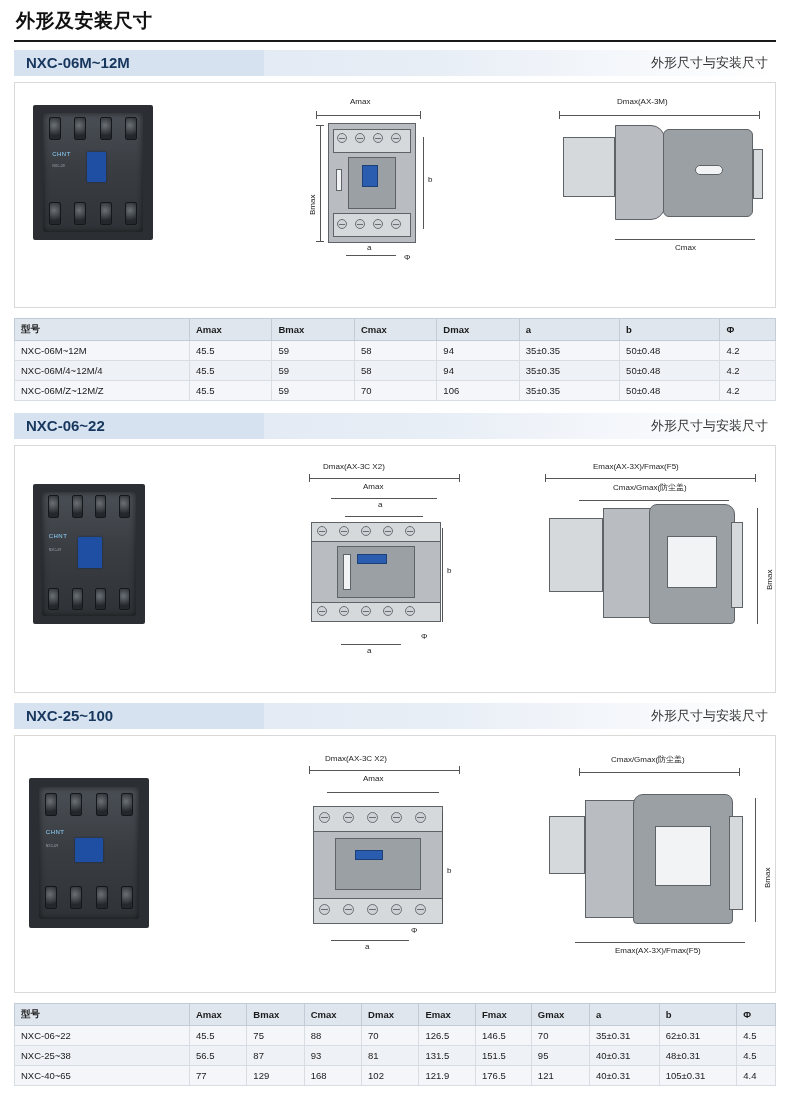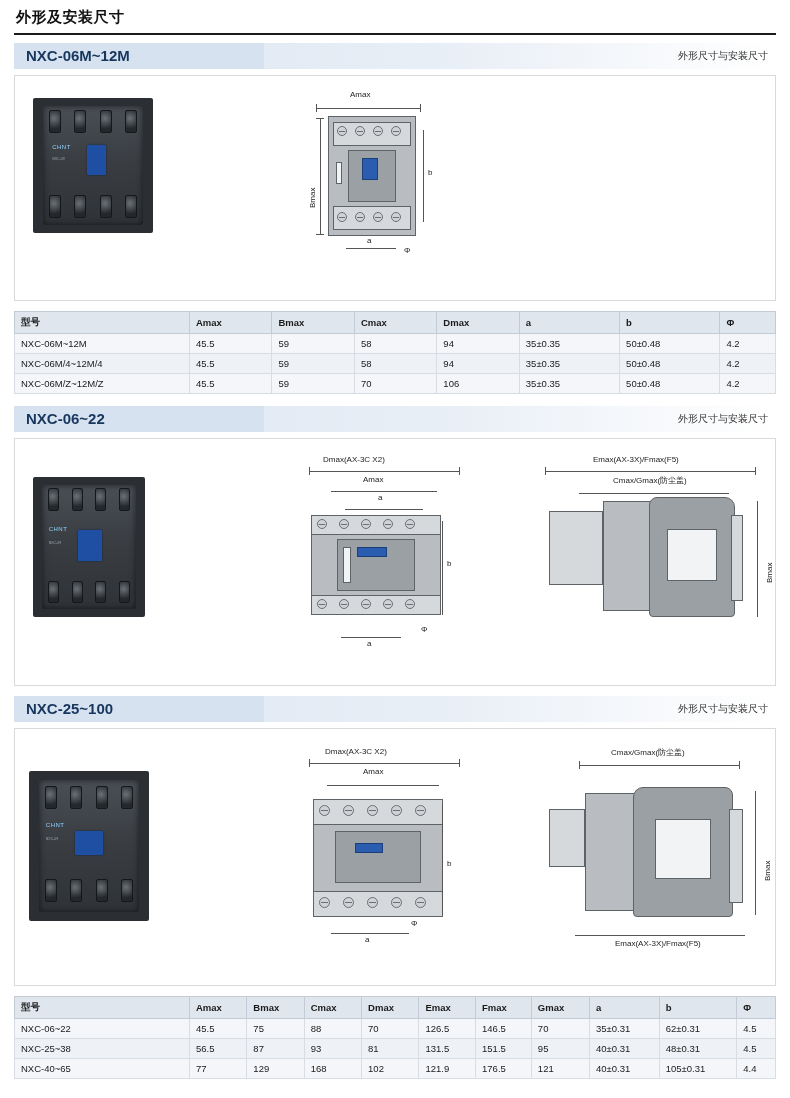--- a/index.html
+++ b/index.html
@@ -10,21 +10,21 @@
     background: #ffffff;
     font-family: "Liberation Sans", sans-serif;
     color: #1a1a1a;
     position: relative;
     overflow: hidden;
   }
   .page { width: 790px; height: 1098px; position: relative; padding: 0 14px; }
 
   
   .page-title {
-    font-size: 15px;
+    font-size: 19px;
     font-weight: bold;
     color: #111;
     padding: 8px 0 6px 2px;
     letter-spacing: 0.5px;
   }
   .title-rule {
     height: 2px;
     background: #1a1a1a;
     margin-bottom: 8px;
   }
@@ -50,21 +50,21 @@
     font-weight: bold;
     color: #17365d;
     line-height: 26px;
     padding-left: 12px;
   }
   .section-head .sec-note {
     position: absolute;
     right: 8px;
     top: 0;
     line-height: 26px;
-    font-size: 10px;
+    font-size: 13px;
     color: #333;
   }
 
   
   .figure-panel {
     border: 1px solid #d9d9d9;
     background: #fff;
     position: relative;
     margin-bottom: 10px;
   }
@@ -241,20 +241,33 @@
       <div class="screw" style="left:37px; top:122px; width:10px; height:10px;"></div>
       <div class="screw" style="left:55px; top:122px; width:10px; height:10px;"></div>
       <div class="screw" style="left:73px; top:122px; width:10px; height:10px;"></div>
       <div class="screw" style="left:91px; top:122px; width:10px; height:10px;"></div>
 
       <div class="dim-line h" style="left:46px; top:158px; width:50px;"></div>
       <div class="dim-text" style="left:67px; top:146px;">a</div>
       <div class="dim-text" style="left:104px; top:156px;">Φ</div>
     </div>
 
+    <div class="drawing" style="position:absolute; left:530px; top:14px; width:230px; height:180px;">
+      <div class="dim-text" style="left:72px; top:0px;">Dmax(AX-3M)</div>
+      <div class="dim-line h" style="left:14px; top:18px; width:200px;"></div>
+      <div class="tick v" style="left:14px; top:14px; width:1px; height:8px;"></div>
+      <div class="tick v" style="left:214px; top:14px; width:1px; height:8px;"></div>
+      <div class="dev-box light" style="left:18px; top:40px; width:52px; height:60px;"></div>
+      <div class="dev-box" style="left:70px; top:28px; width:50px; height:95px; border-radius:0 14px 14px 0;"></div>
+      <div class="dev-box dark" style="left:118px; top:32px; width:90px; height:88px; border-radius:6px;"></div>
+      <div class="dev-box white" style="left:150px; top:68px; width:28px; height:10px; border-radius:5px;"></div>
+      <div class="dev-box light" style="left:208px; top:52px; width:10px; height:50px;"></div>
+      <div class="dim-line h" style="left:70px; top:142px; width:140px;"></div>
+      <div class="dim-text" style="left:130px; top:146px;">Cmax</div>
+    </div>
   </div>
 
   <table class="spec">
     <thead>
       <tr>
         <th class="first">型号</th>
         <th>Amax</th>
         <th>Bmax</th>
         <th>Cmax</th>
         <th>Dmax</th>

